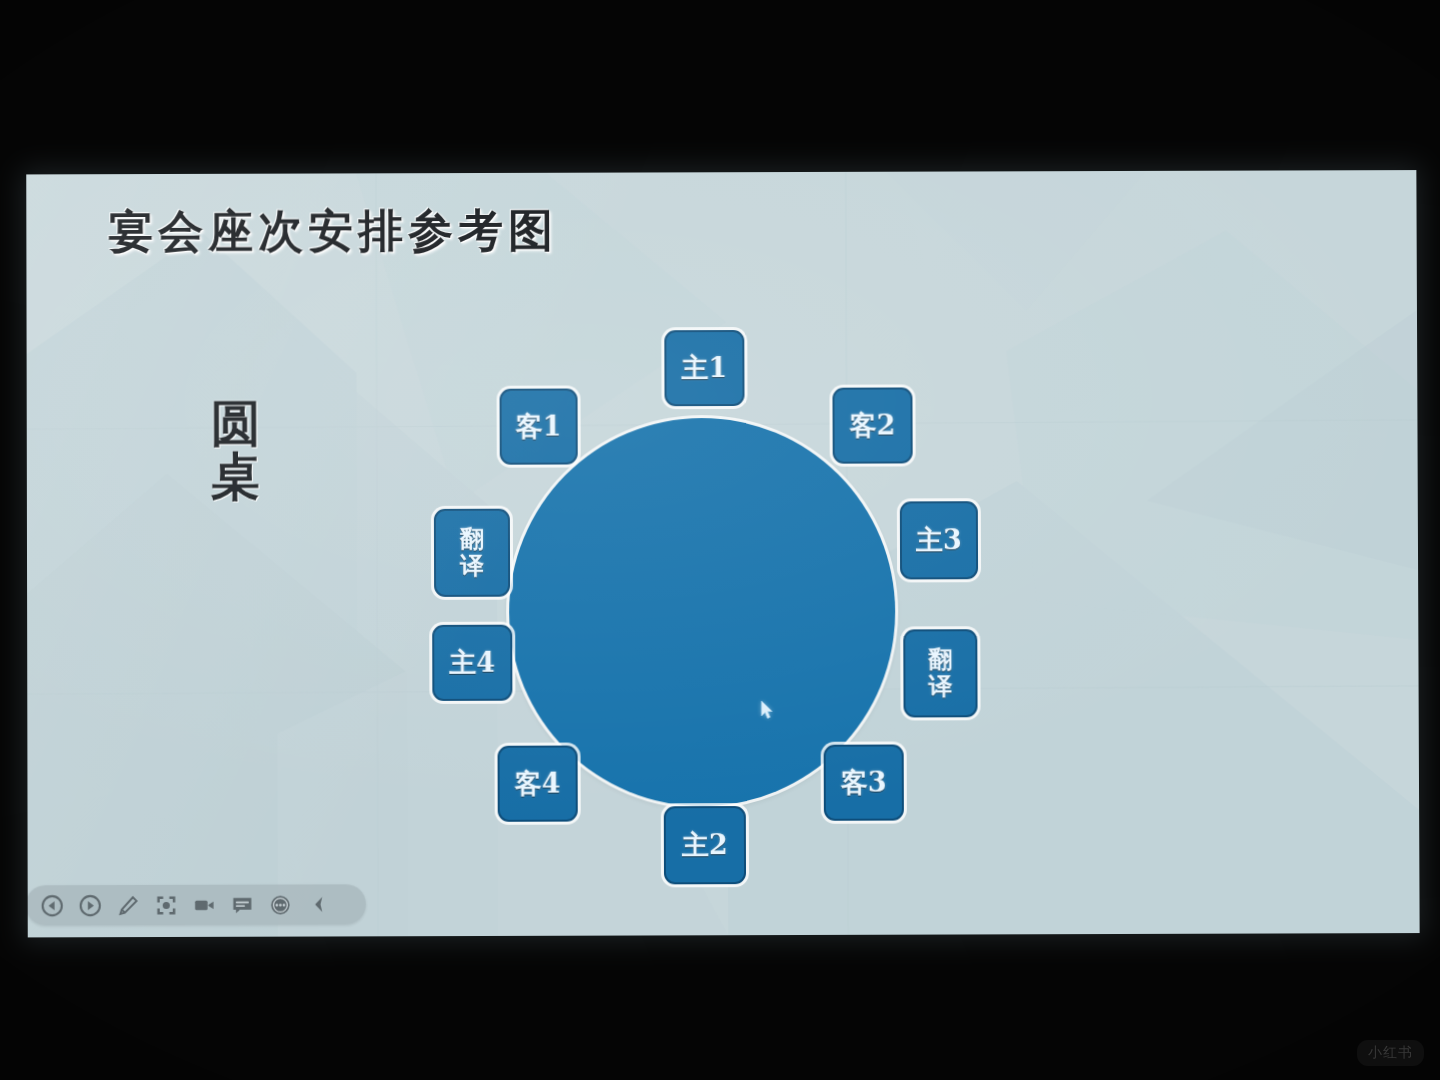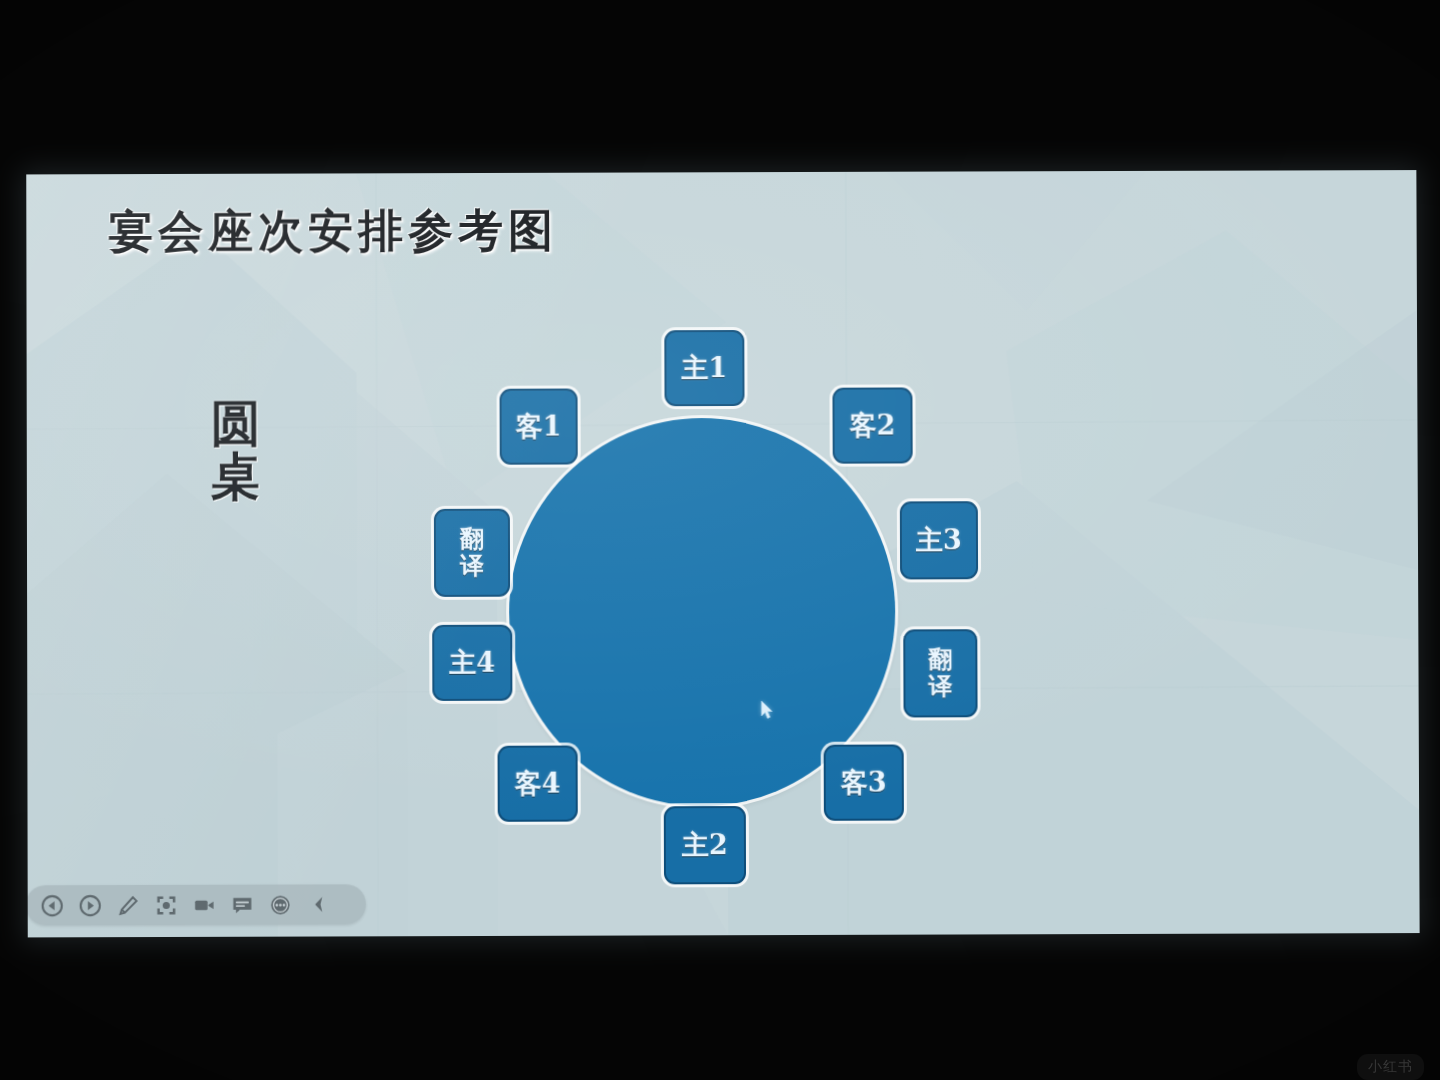--- a/index.html
+++ b/index.html
@@ -100,21 +100,21 @@
     z-index:40;
   }
   .tb-btn{
     width:25px;height:25px;display:flex;align-items:center;justify-content:center;
     color:#555f64;opacity:.93;
   }
   .tb-btn svg{display:block;}
 
   
   #watermark{
-    position:absolute;right:16px;bottom:0;z-index:70;
+    position:absolute;right:16px;bottom:14px;z-index:70;
     padding:4px 11px;border-radius:11px;
     background:rgba(40,40,40,.30);
     color:rgba(150,150,150,.30);
     font-size:14px;letter-spacing:1px;
     font-family:Liberation Sans, sans-serif;
   }
 </style>
 </head>
 <body>
 

